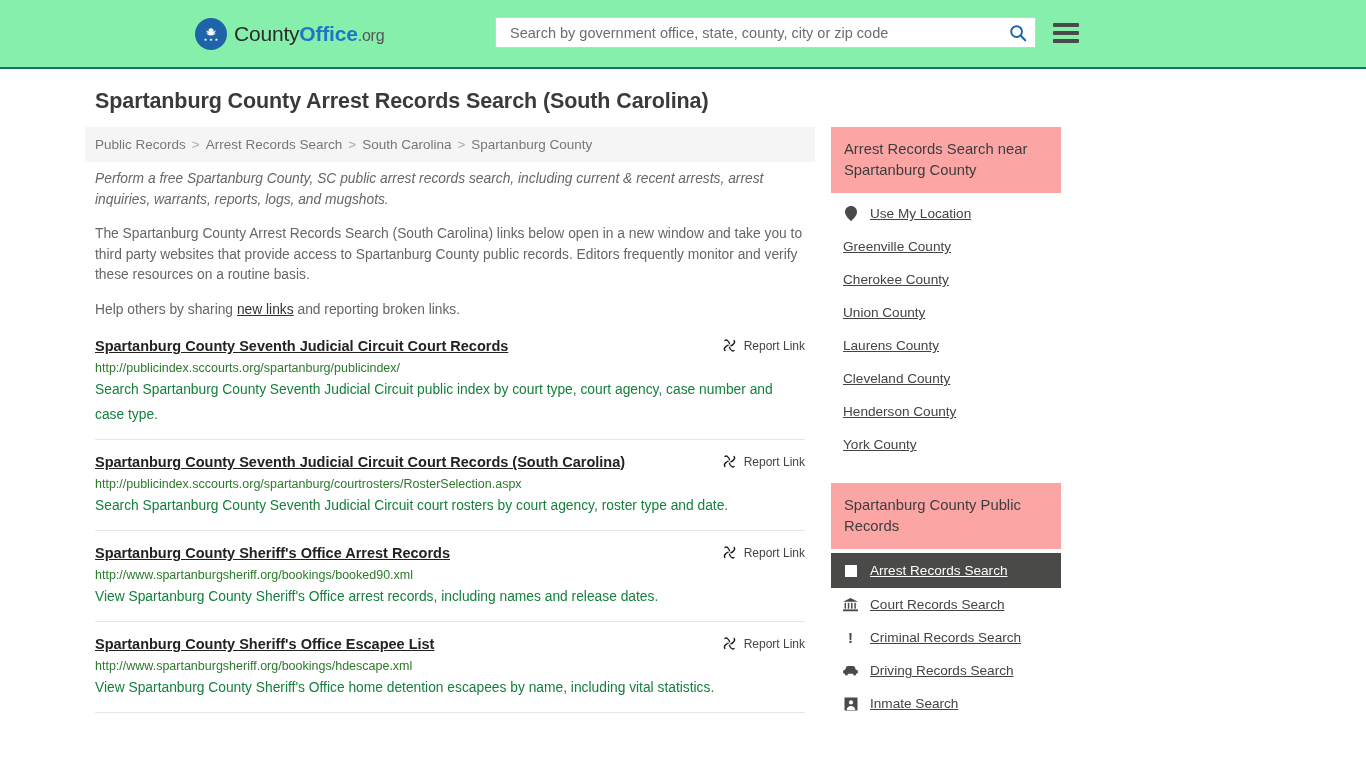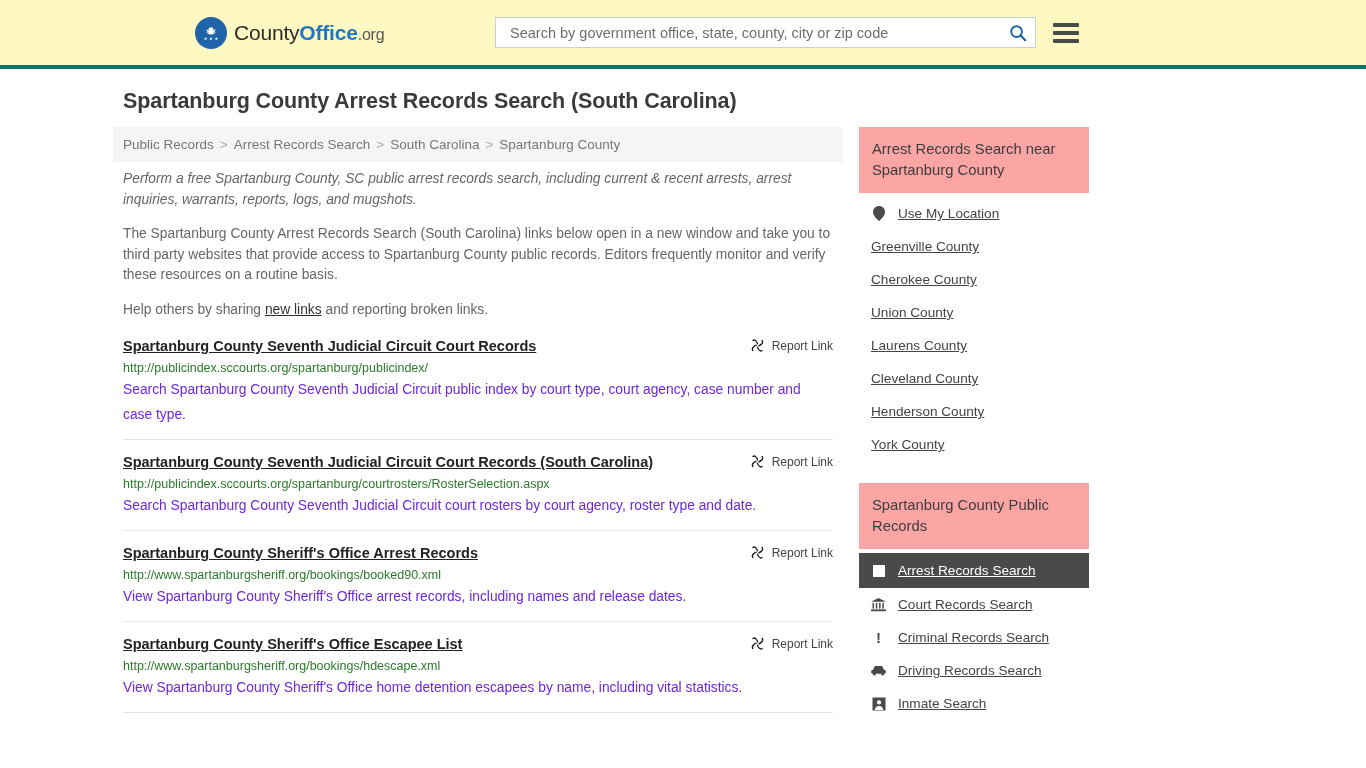--- a/index.html
+++ b/index.html
@@ -9,22 +9,22 @@
     width: 1366px; height: 768px;
     overflow: hidden;
     background: #ffffff;
     font-family: "Liberation Sans", sans-serif;
     color: #333333;
   }
 
   
   .site-header {
     height: 69px;
-    background: #fef9c3;
-    border-bottom: 4px solid #0f766e;
+    background: #86efac;
+    border-bottom: 2px solid #0f766e;
     display: flex;
     align-items: center;
     position: relative;
   }
   .logo-wrap {
     display: flex;
     align-items: center;
     margin-left: 195px;
     text-decoration: none;
   }
@@ -86,21 +86,21 @@
   .hamburger span {
     display: block;
     height: 4px;
     background: #4a4a4a;
     border-radius: 1px;
   }
 
   
   .page {
     width: 1366px;
-    padding: 0 195px 0 113px;
+    padding: 0 195px 0 85px;
     position: relative;
   }
   .page-title {
     font-size: 21.5px;
     font-weight: 700;
     color: #3a3a3a;
     margin: 20px 0 13px 10px;
     letter-spacing: -0.1px;
   }
   .content-wrap {
@@ -178,21 +178,21 @@
   .unlink-icon { width: 15px; height: 15px; flex: none; }
   .result-url {
     font-size: 12.5px;
     color: #2b7a2b;
     margin-top: 4px;
     line-height: 16px;
     word-break: break-all;
   }
   .result-desc {
     font-size: 13.8px;
-    color: #6d28d9;
+    color: #15803d;
     line-height: 25px;
     margin-top: 1px;
   }
 
   
   .side-panel { margin-bottom: 8px; }
   .side-head {
     background: #fca5a5;
     padding: 12px 13px;
     font-size: 14.8px;

